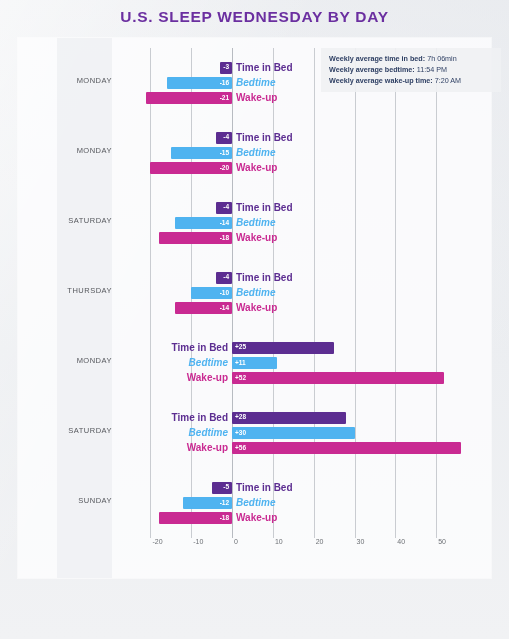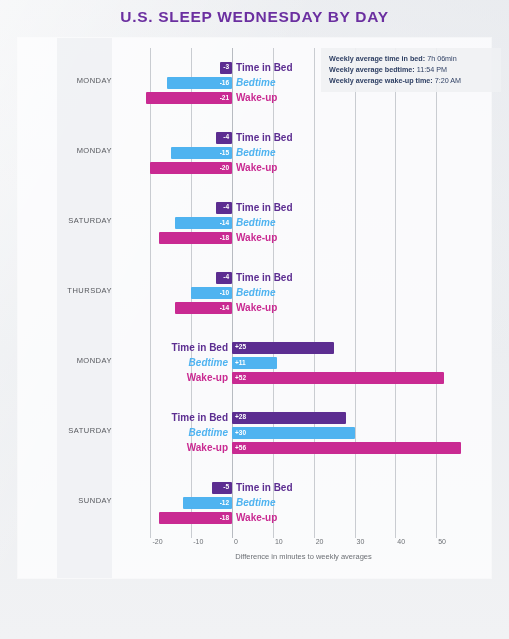--- a/index.html
+++ b/index.html
@@ -396,21 +396,20 @@
       </div>
       <div>
         <span class="lbl">Weekly average bedtime:</span><span> 11:54 PM</span>
       </div>
       <div>
         <span class="lbl">Weekly average wake-up time:</span><span> 7:20 AM</span>
       </div>
     </div>
 
     <div class="axis" id="axis">
-      <div class="axis-title">Difference in minutes to weekly averages</div>
     <div class="tick" style="left: 20.4118px;">-20</div>
         <div class="tick" style="left: 61.2353px;">-10</div>
         <div class="tick" style="left: 102.059px;">0</div>
         <div class="tick" style="left: 142.882px;">10</div>
         <div class="tick" style="left: 183.706px;">20</div>
         <div class="tick" style="left: 224.529px;">30</div>
         <div class="tick" style="left: 265.353px;">40</div>
         <div class="tick" style="left: 306.176px;">50</div>
       </div>
   </div>

